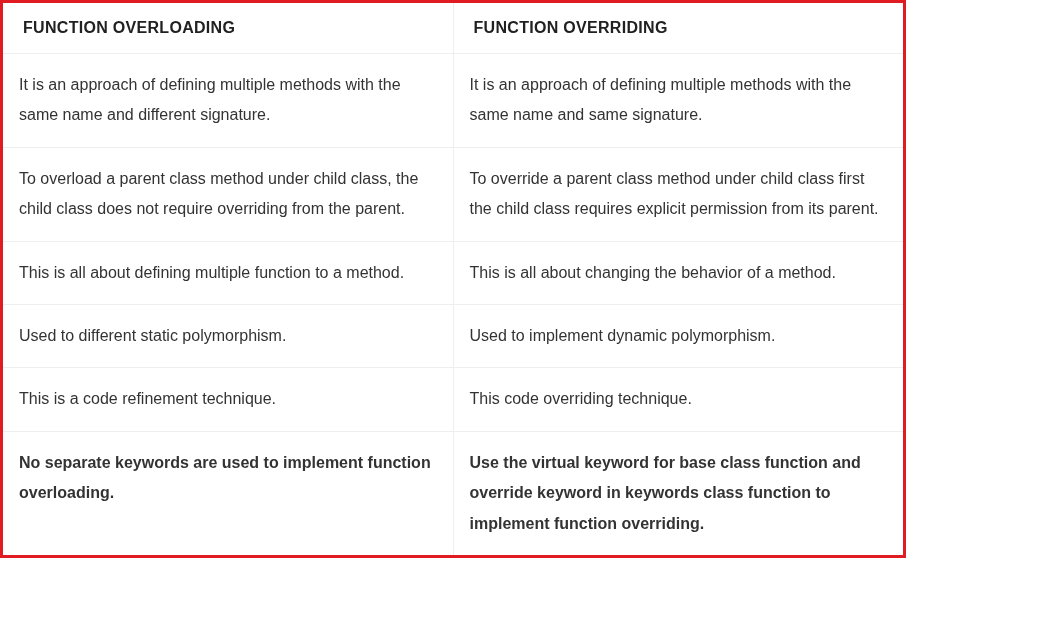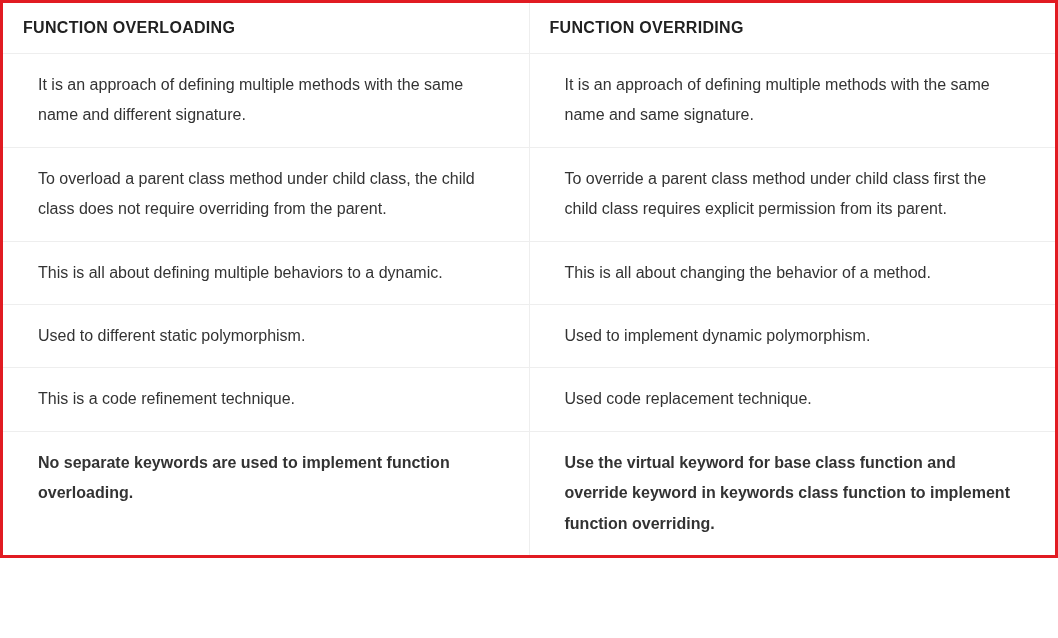--- a/index.html
+++ b/index.html
@@ -6,21 +6,21 @@
       box-sizing: border-box;
       margin: 0;
       padding: 0;
     }
     body {
       font-family: Arial, Helvetica, sans-serif;
       background: #ffffff;
       padding: 0;
     }
     .table-container {
-      width: 1058px;
+      width: 906px;
       border: 3px solid #e11b22;
       background: #ffffff;
     }
     table {
       width: 100%;
       border-collapse: collapse;
       table-layout: fixed;
     }
     th {
       text-align: left;
@@ -30,21 +30,21 @@
       padding: 16px 20px;
       border-bottom: 1px solid #eeeeee;
       letter-spacing: 0.3px;
     }
     th:first-child {
       border-right: 1px solid #eeeeee;
     }
     td {
       font-size: 16px;
       color: #333333;
-      padding: 16px 35px;
+      padding: 16px 16px;
       line-height: 1.9;
       vertical-align: top;
       border-bottom: 1px solid #eeeeee;
     }
     td:first-child {
       border-right: 1px solid #eeeeee;
     }
     tbody tr:last-child td {
       border-bottom: none;
       font-weight: bold;
@@ -64,30 +64,30 @@
     <tbody>
       <tr>
         <td>It is an approach of defining multiple methods with the same name and different signature.</td>
         <td>It is an approach of defining multiple methods with the same name and same signature.</td>
       </tr>
       <tr>
         <td>To overload a parent class method under child class, the child class does not require overriding from the parent.</td>
         <td>To override a parent class method under child class first the child class requires explicit permission from its parent.</td>
       </tr>
       <tr>
-        <td>This is all about defining multiple behaviors to a dynamic.</td>
+        <td>This is all about defining multiple function to a method.</td>
         <td>This is all about changing the behavior of a method.</td>
       </tr>
       <tr>
         <td>Used to different static polymorphism.</td>
         <td>Used to implement dynamic polymorphism.</td>
       </tr>
       <tr>
         <td>This is a code refinement technique.</td>
-        <td>Used code replacement technique.</td>
+        <td>This code overriding technique.</td>
       </tr>
       <tr>
         <td>No separate keywords are used to implement function overloading.</td>
         <td>Use the virtual keyword for base class function and override keyword in keywords class function to implement function overriding.</td>
       </tr>
     </tbody>
   </table>
 </div>
 
 </body></html>

